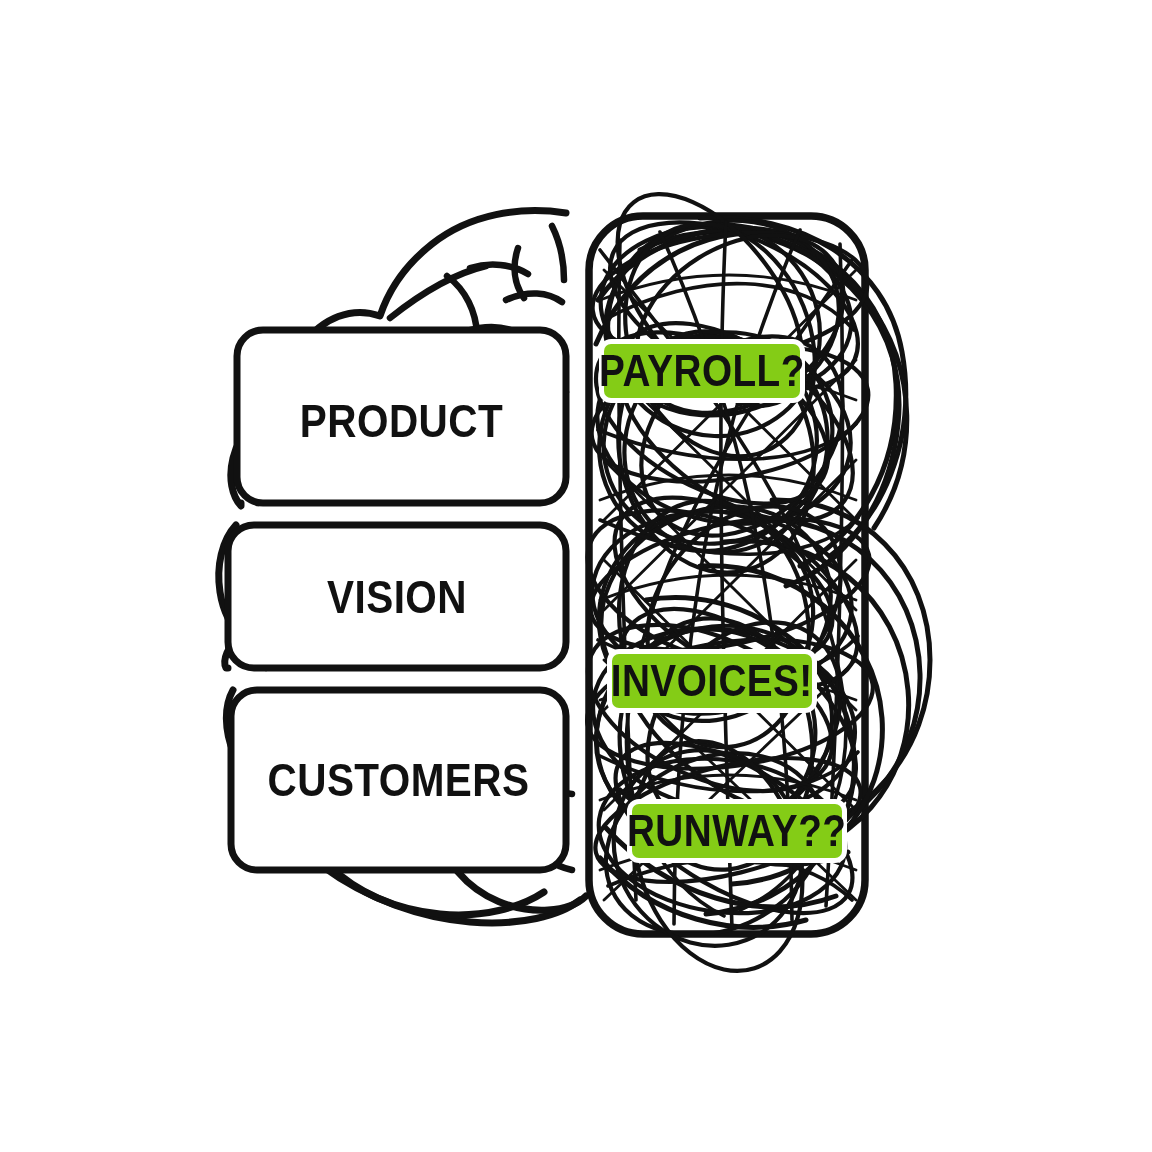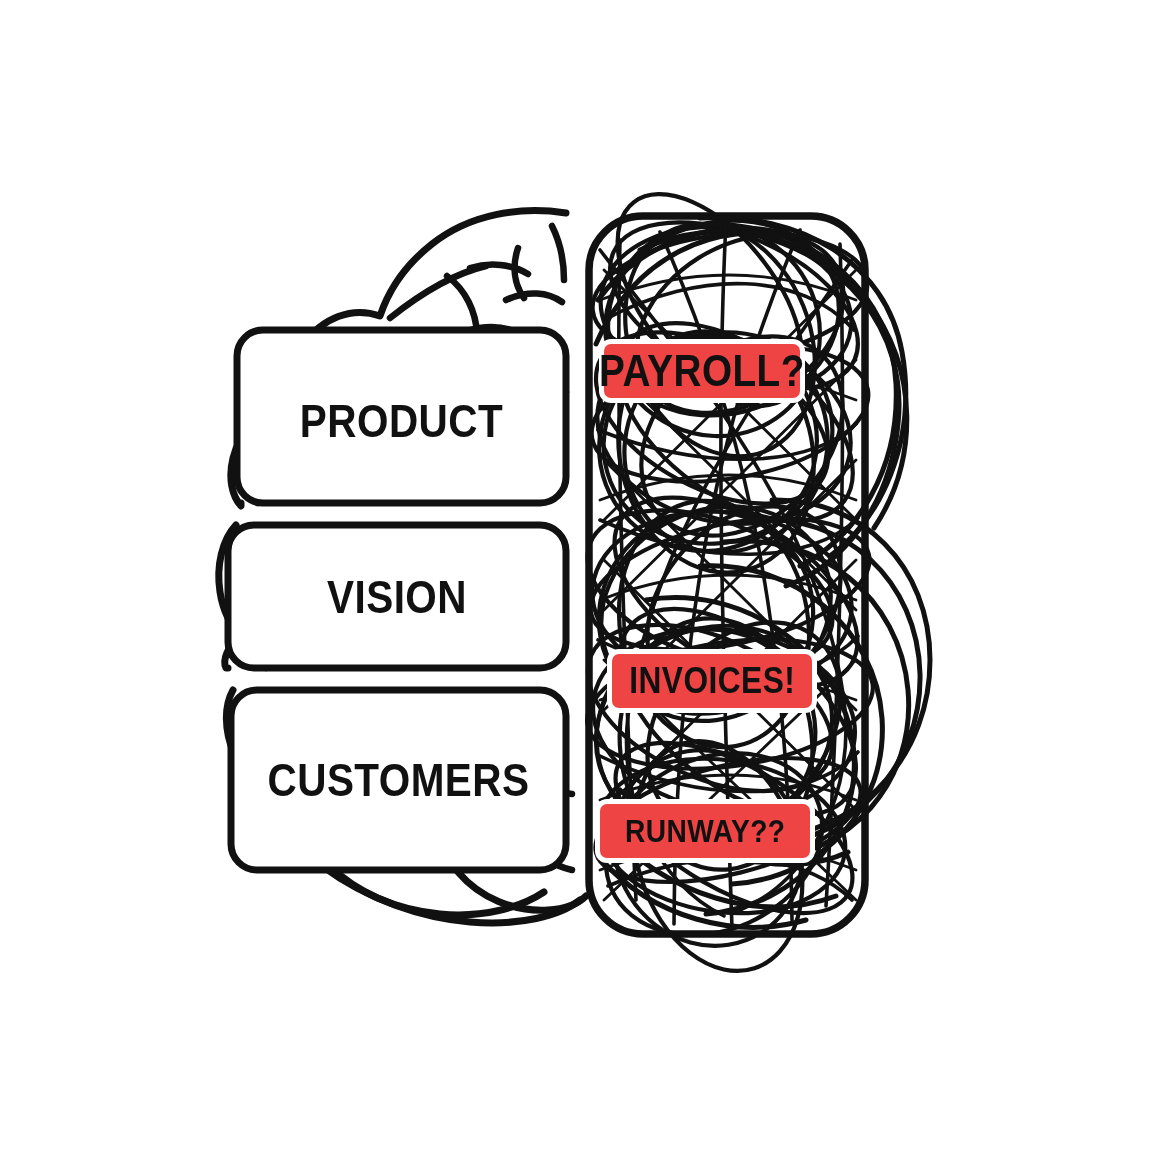--- a/index.html
+++ b/index.html
@@ -83,21 +83,21 @@
     letter-spacing: 0.5px;
     line-height: 1;
     white-space: nowrap;
     transform: scaleX(0.88);
     transform-origin: center center;
     text-align: center;
   }
 
   .chaos-chip {
     position: absolute;
-    background: #ef4444;
+    background: #84cc16;
     color: #111111;
     font-family: "Liberation Sans Narrow", "Liberation Sans", "DejaVu Sans", sans-serif;
     font-weight: 700;
     letter-spacing: 0.5px;
     line-height: 1;
     white-space: nowrap;
     border-radius: 7px;
     display: flex;
     align-items: center;
     justify-content: center;
@@ -303,21 +303,21 @@
 
     <div class="calm-label" style="left:228px; top:574px; width:338px; font-size:46px;">VISION</div>
 
     <div class="calm-label" style="left:231px; top:757px; width:335px; font-size:46px;">CUSTOMERS</div>
 
     <div class="chaos-chip" style="left:604px; top:344px; width:196px; height:54px; font-size:44px;">
       <span>PAYROLL?</span>
     </div>
 
 
-    <div class="chaos-chip" style="left:612px; top:654px; width:200px; height:54px; font-size:36px;">
+    <div class="chaos-chip" style="left:612px; top:654px; width:200px; height:54px; font-size:44px;">
       <span>INVOICES!</span>
     </div>
 
-    <div class="chaos-chip" style="left:600px; top:804px; width:210px; height:54px; font-size:32px;">
+    <div class="chaos-chip" style="left:632px; top:804px; width:210px; height:54px; font-size:44px;">
       <span>RUNWAY??</span>
     </div>
   </div>
 </div>
 
 </body></html>

